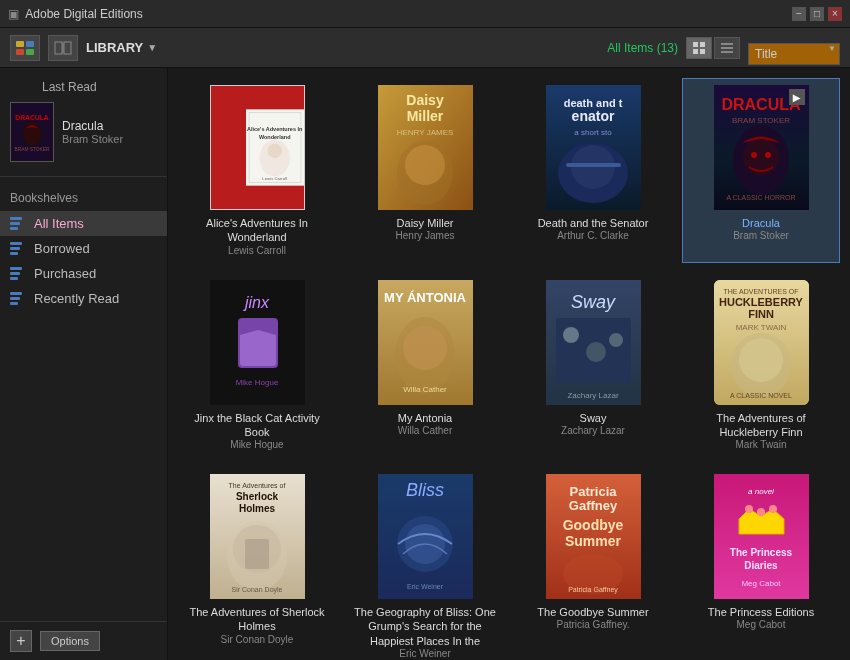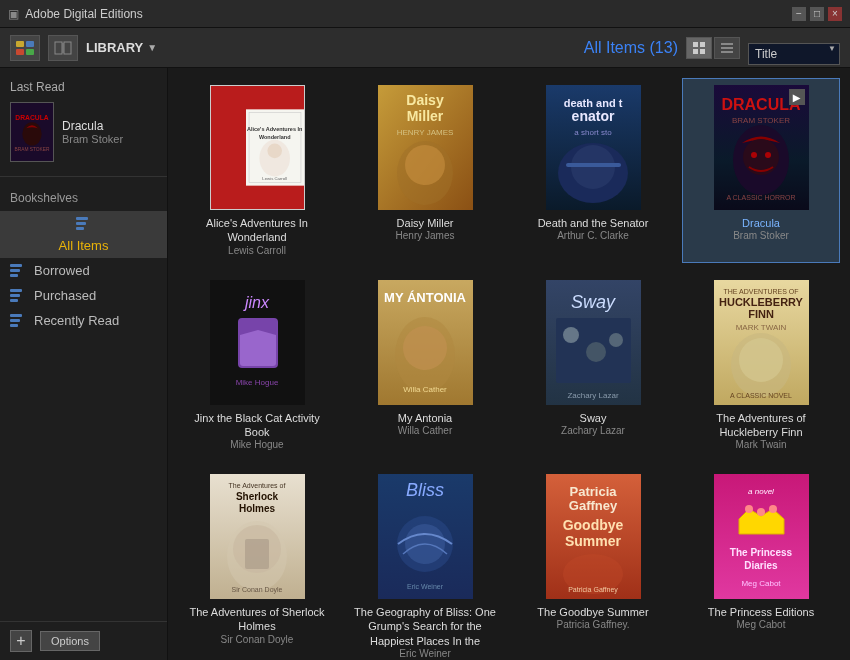--- a/index.html
+++ b/index.html
@@ -72,43 +72,43 @@
       color: #ddd;
       font-weight: bold;
       cursor: pointer;
     }
     .toolbar-library .arrow {
       font-size: 10px;
       color: #aaa;
     }
     .toolbar-spacer { flex: 1; }
     .toolbar-info {
-      font-size: 16px;
-      color: #3b82f6;
+      font-size: 12px;
+      color: #22c55e;
     }
     .toolbar-view-btns {
       display: flex;
       gap: 2px;
     }
     .view-btn {
       width: 26px; height: 22px;
       background: #444;
       border: 1px solid #555;
       cursor: pointer;
       display: flex;
       align-items: center;
       justify-content: center;
       font-size: 12px;
       color: #ccc;
     }
     .view-btn.active {
       background: #666;
     }
     .sort-select {
-      background: #0f172a;
+      background: #a16207;
       border: 1px solid #555;
       color: #ccc;
       font-size: 12px;
       padding: 2px 20px 2px 6px;
       height: 22px;
       cursor: pointer;
       appearance: none;
       -webkit-appearance: none;
       position: relative;
       margin-top: 13px;
@@ -143,20 +143,21 @@
       flex-direction: column;
       overflow: hidden;
     }
     .last-read-section {
       padding: 12px 10px 10px 10px;
     }
     .last-read-label {
       font-size: 12px;
       color: #aaa;
       margin-bottom: 8px;
+      margin-left: 32px;
     }
     .last-read-item {
       display: flex;
       align-items: center;
       gap: 8px;
       cursor: pointer;
     }
     .last-read-cover {
       width: 44px;
       height: 60px;
@@ -200,22 +201,21 @@
       display: flex;
       align-items: center;
       gap: 8px;
       padding: 5px 10px;
       cursor: pointer;
       font-size: 13px;
       color: #bbb;
     }
     .sidebar-item.active {
       background: #3a3a3a;
-      color: #eab308;
-      flex-direction: column;
+      color: #f9a8d4;
     }
     .shelf-icon {
       width: 16px;
       height: 14px;
       display: flex;
       flex-direction: column;
       gap: 2px;
       justify-content: center;
     }
     .shelf-icon span {
@@ -344,20 +344,21 @@
     }
     .cover-antonia {
       background: linear-gradient(to bottom, #c8a860 0%, #d4b870 50%, #a87830 100%);
       text-align: right;
     }
     .cover-sway {
       background: linear-gradient(to bottom, #334 0%, #556 50%, #334 100%);
     }
     .cover-huck {
       background: linear-gradient(to bottom, #e8d8a0 0%, #d4c480 50%, #c0a860 100%);
+      border-radius: 6px;
     }
     .cover-sherlock {
       background: linear-gradient(to bottom, #e8e0d0 0%, #d4c8b0 50%, #c0b090 100%);
       justify-content: center;
     }
     .cover-bliss {
       background: linear-gradient(to bottom, #1a3a6a 0%, #2a4a8a 50%, #1a2a5a 100%);
     }
     .cover-goodbye {
       background: linear-gradient(to bottom, #d4603a 0%, #c04828 50%, #a03018 100%);

